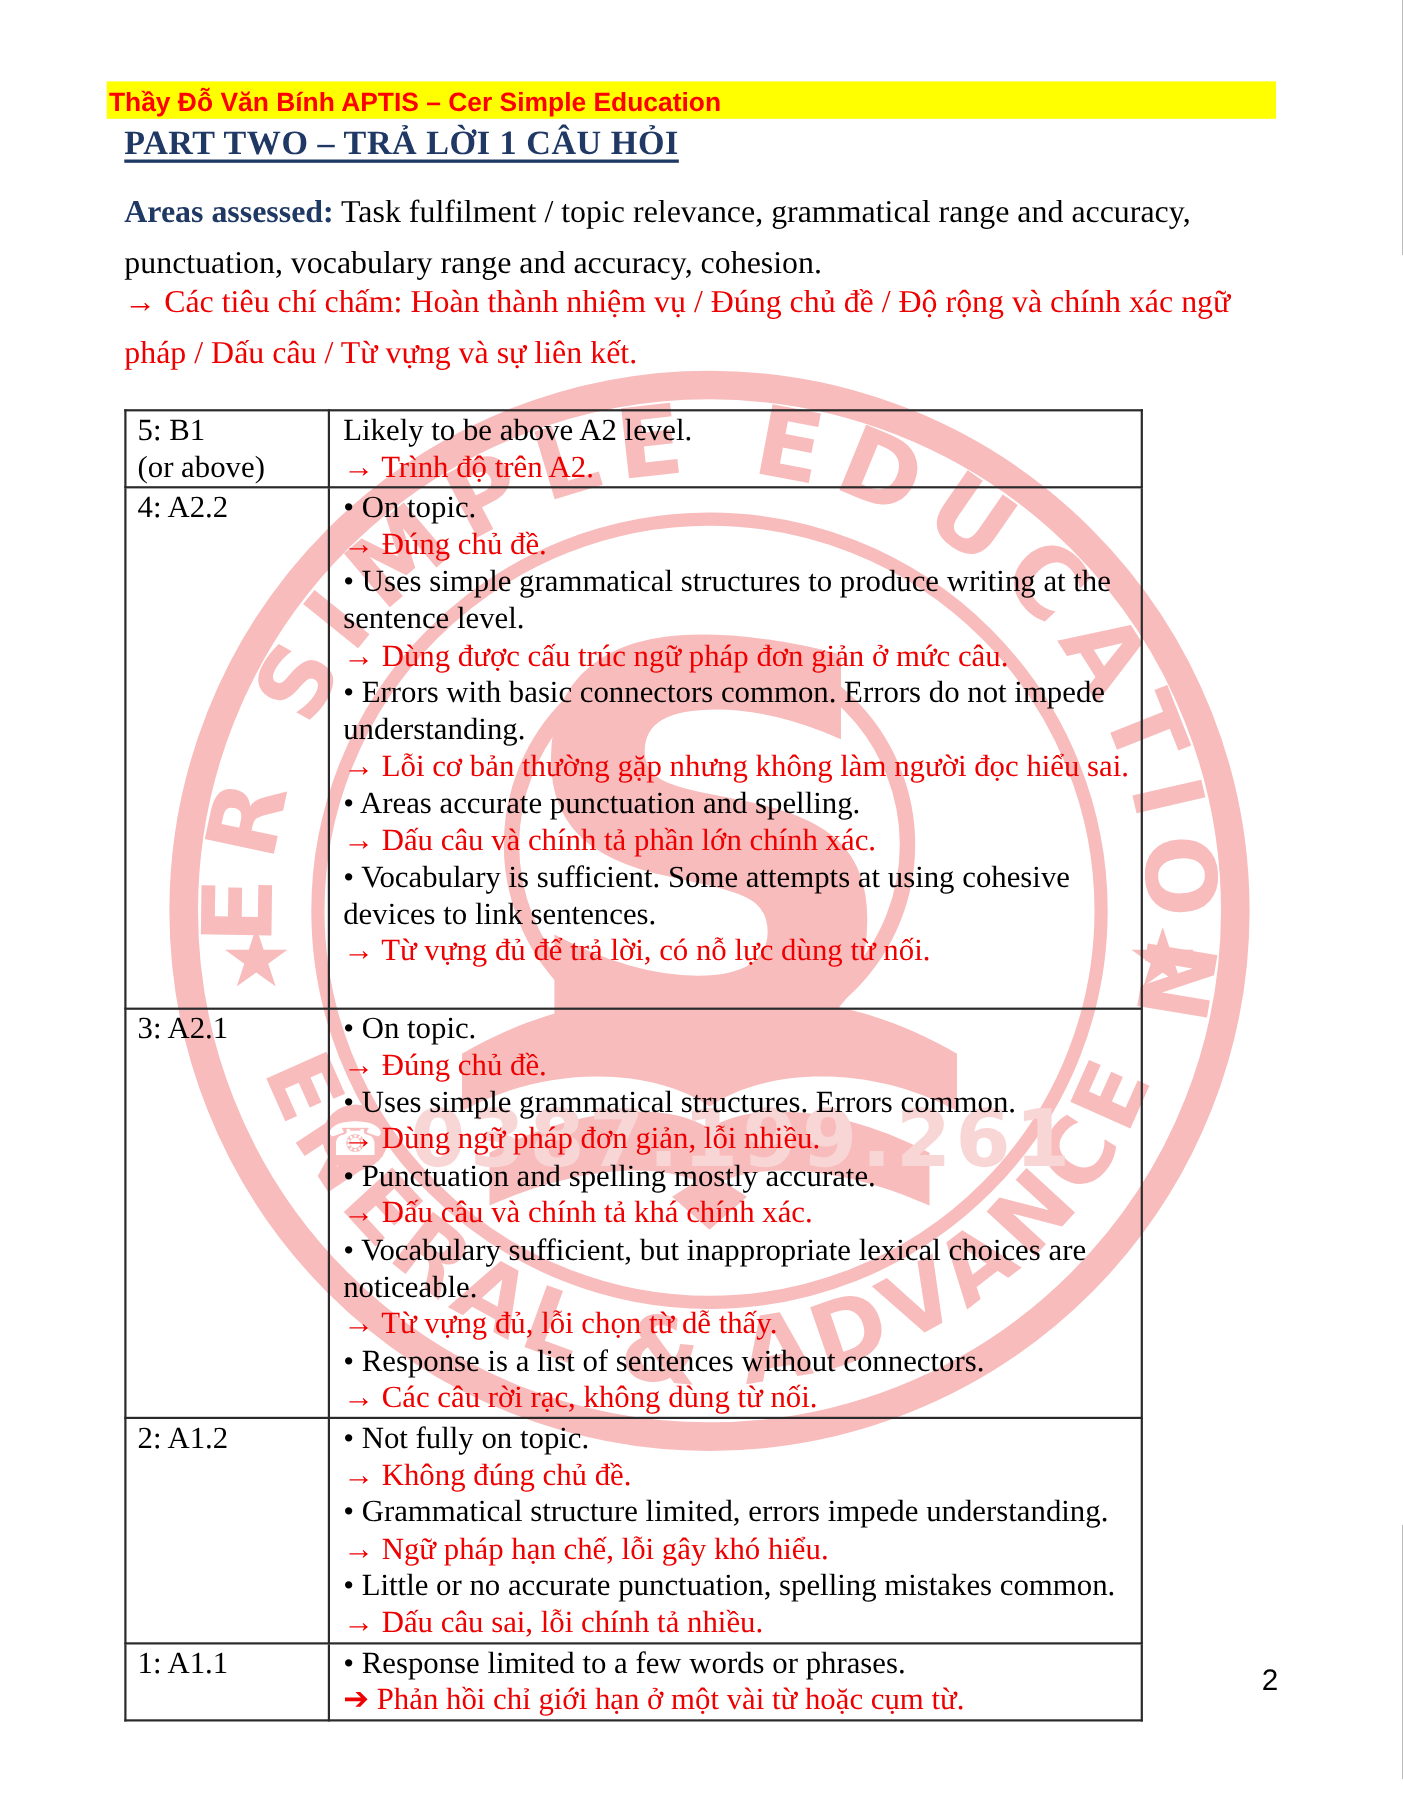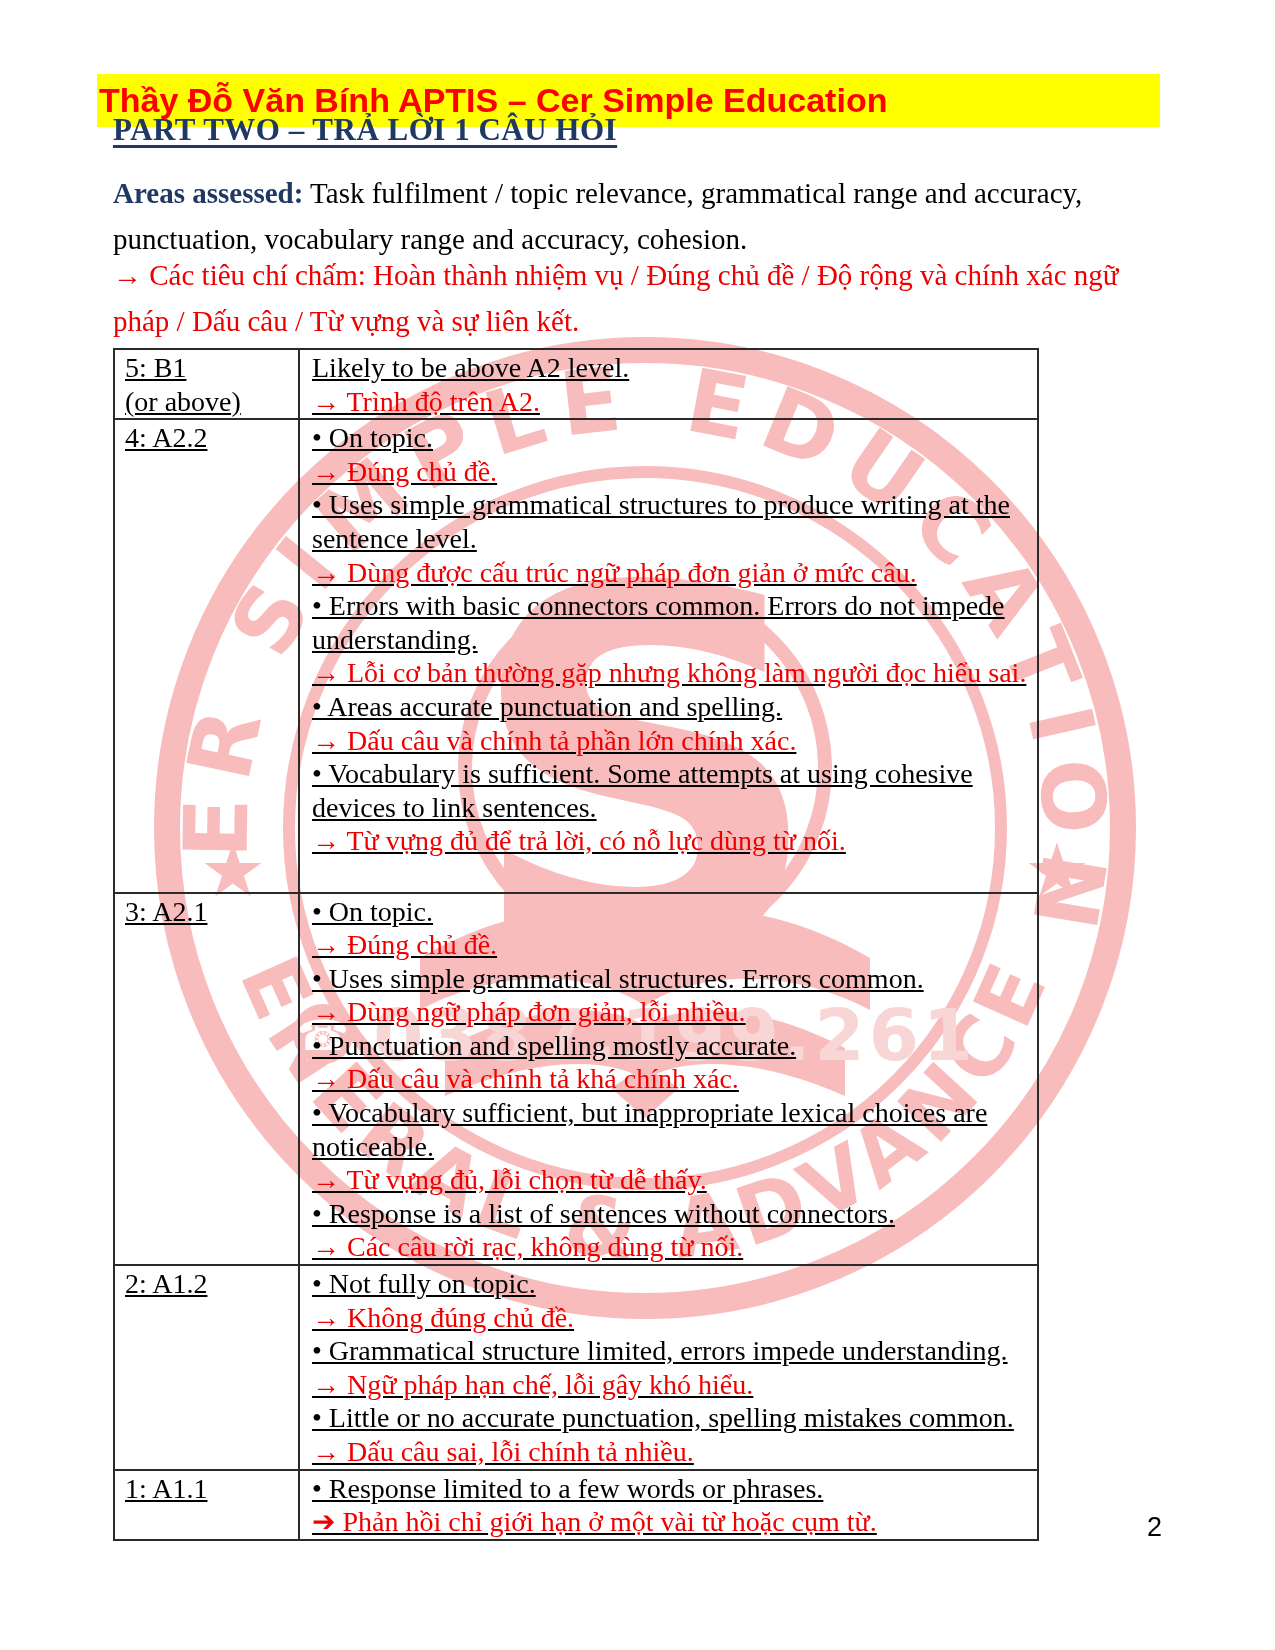--- a/index.html
+++ b/index.html
@@ -15,39 +15,39 @@
   }
   .content{position:relative;z-index:1;}
   
   .watermark{position:absolute;left:0;top:0;z-index:0;}
   .wm-fill{fill:var(--stamp-pink);}
   .wm-fill-light{fill:var(--stamp-pink-light);}
   .wm-ring{fill:none;stroke:var(--stamp-pink);}
   .wm-arc-text{fill:var(--stamp-pink);font-family:"DejaVu Sans","Liberation Sans",sans-serif;font-weight:bold;}
   
   .hl-bar{
-    position:absolute; left:97px; top:74px; width:1063px; height:53px;
-    background:var(--highlight); display:flex; justify-content:space-between; align-items:center;
-    font-family:"Liberation Sans","DejaVu Sans",sans-serif; font-weight:bold; font-size:34px;
+    position:absolute; left:97px; top:74px; width:1063px; height:34px;
+    background:var(--highlight); display:flex; justify-content:space-between; align-items:flex-end;
+    font-family:"Liberation Sans","DejaVu Sans",sans-serif; font-weight:bold; font-size:24px;
     color:var(--header-red); padding:0 2px; box-sizing:border-box; white-space:nowrap;
   }
   .doc-title{
     position:absolute; left:113px; top:112px;
     font-size:31px; font-weight:bold; color:var(--title-navy);
     text-decoration:underline; text-decoration-thickness:3px; text-underline-offset:5px;
     letter-spacing:.5px;
   }
   .para{position:absolute; left:113px; width:1052px; font-size:29px; line-height:46px;}
   .para-areas{top:170px;}
   .para-areas .lbl{font-weight:bold; color:var(--title-navy);}
   .para-note{top:252px; color:var(--body-red);}
   
   table.rubric{
-    position:absolute; left:113px; top:348px; width:926px;
-    border-collapse:collapse; table-layout:fixed;text-decoration:underline;
+    position:absolute; left:113px; top:372px; width:926px;
+    border-collapse:collapse; table-layout:fixed;
   }
   table.rubric td{
     border:2px solid var(--border-dark); vertical-align:top;
     font-size:28px; line-height:33.6px; overflow:hidden;
   }
   td.level-cell{width:169px; padding:1px 4px 0 10px; line-height:31px;}
   td.desc-cell{padding:1px 8px 0 12px;}
   .line{min-height:33.6px;}
   .line.vi{color:var(--body-red);}
   .page-number{

